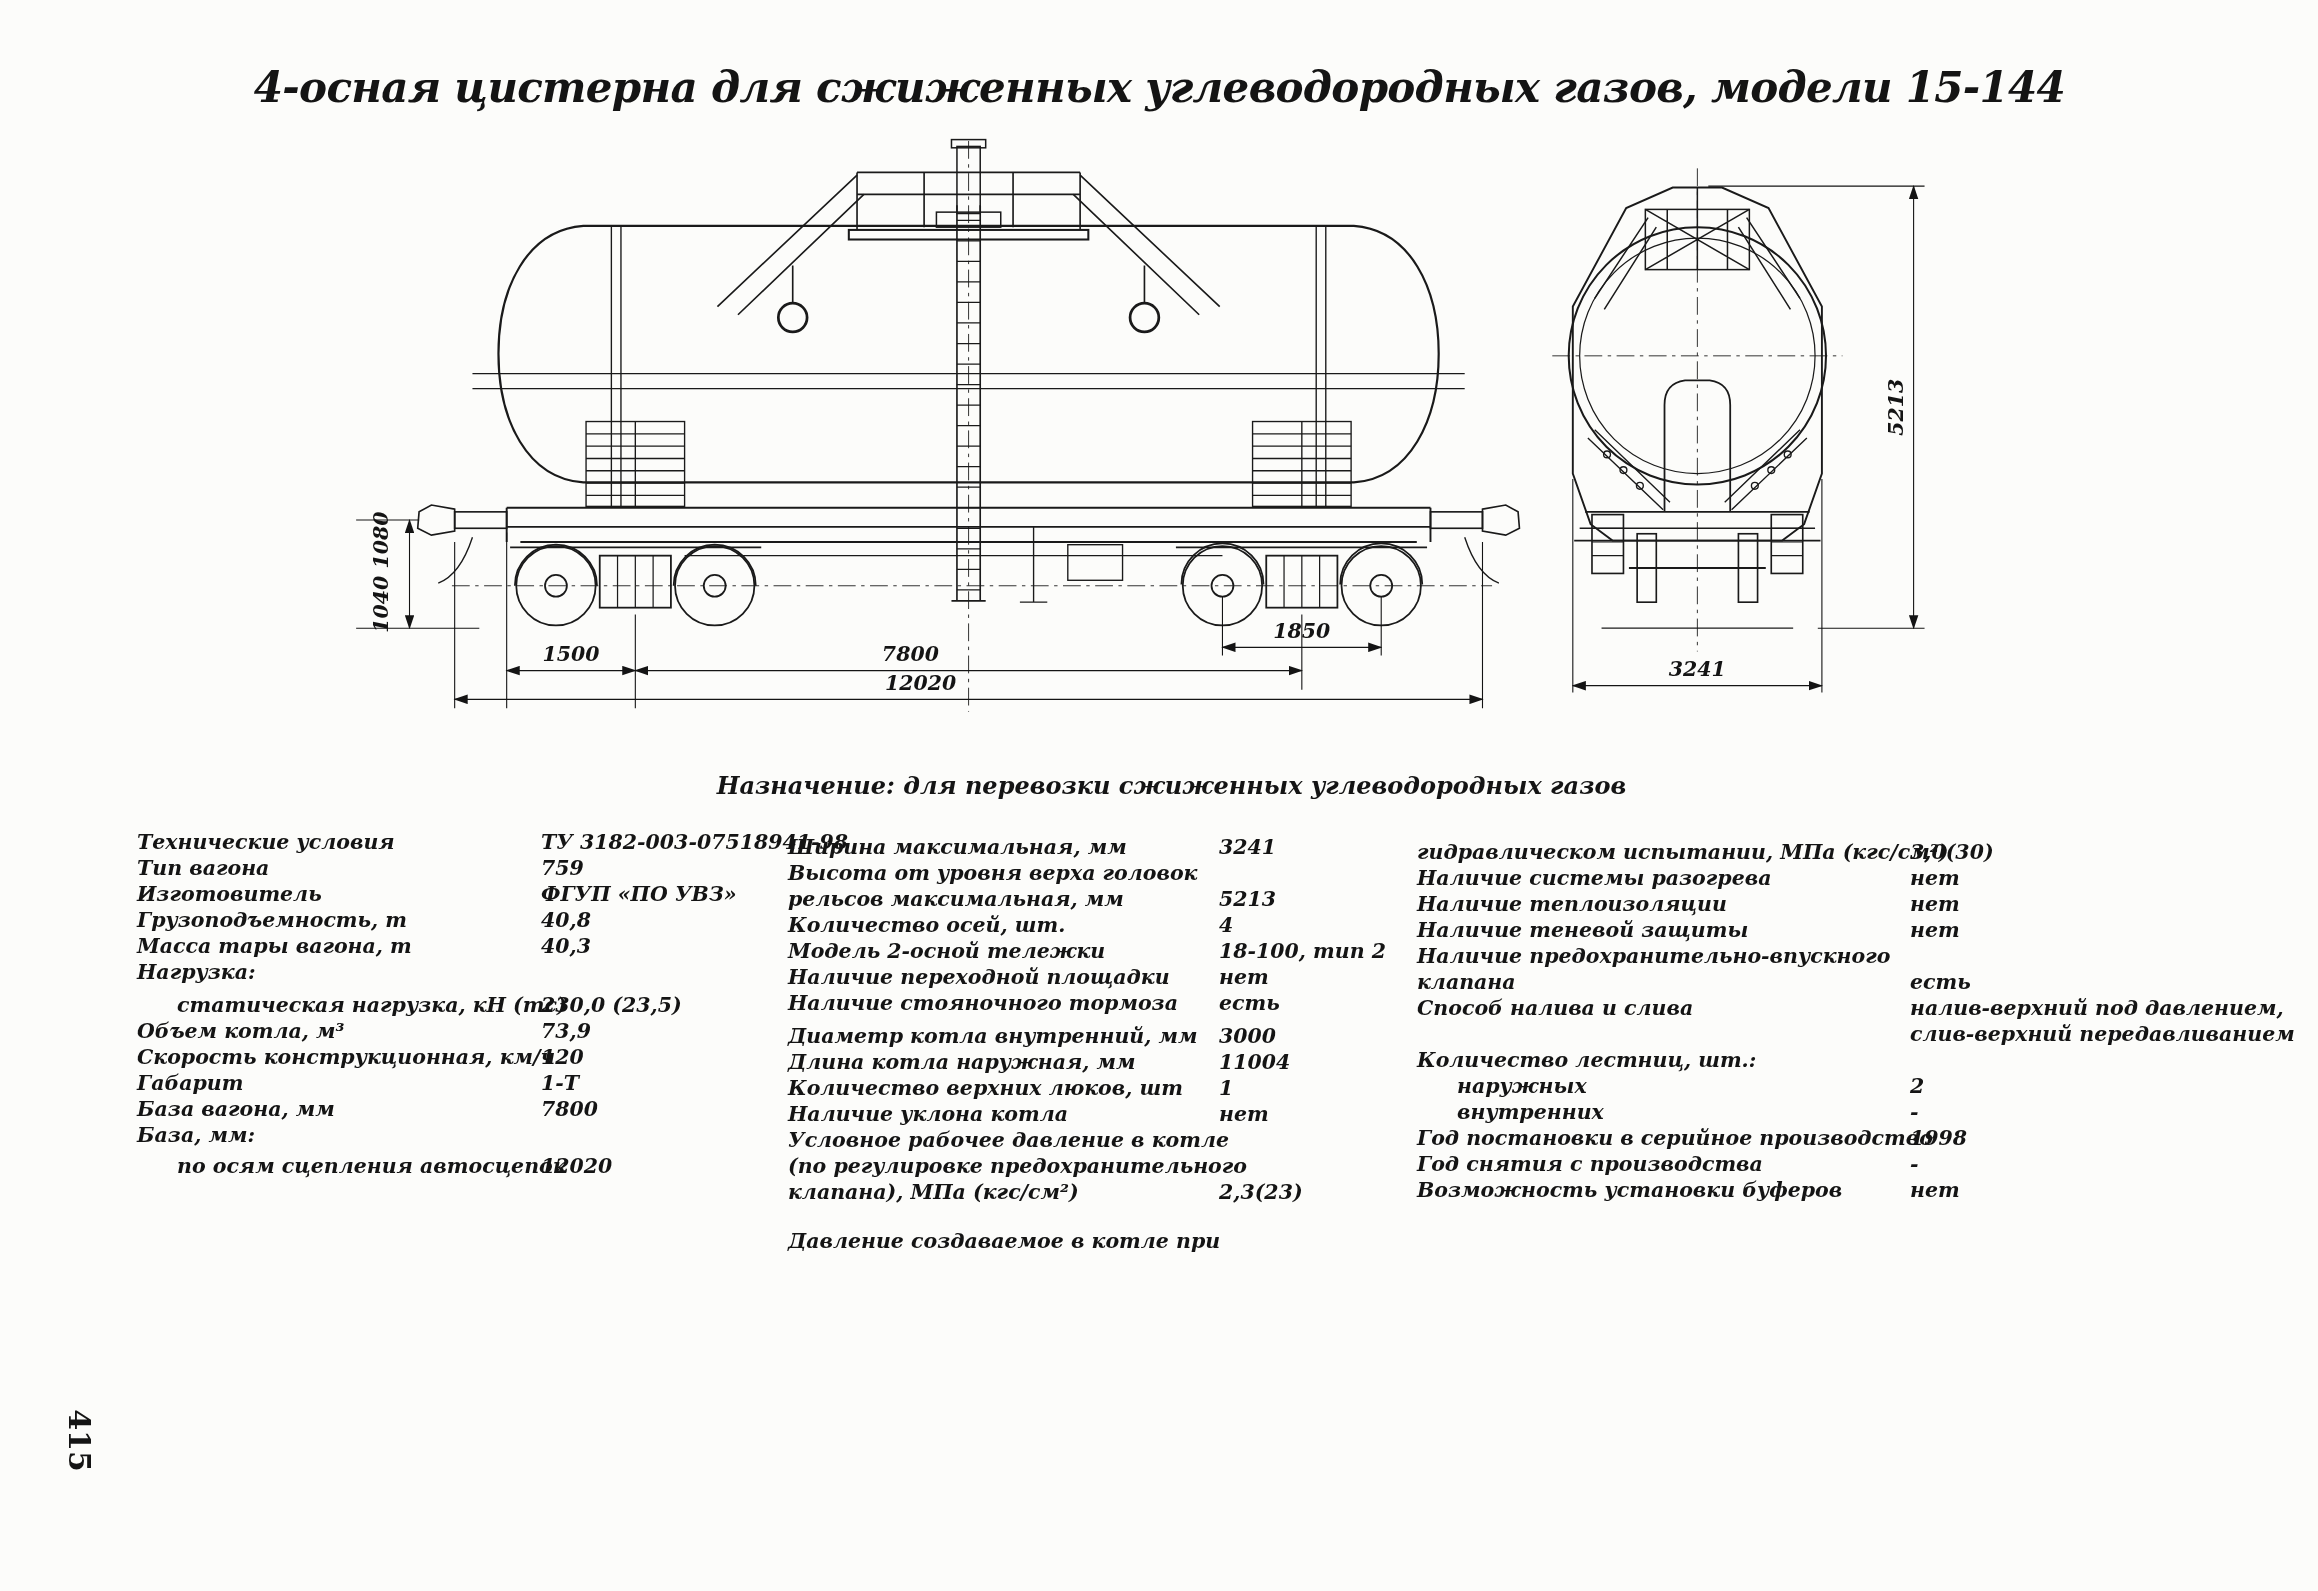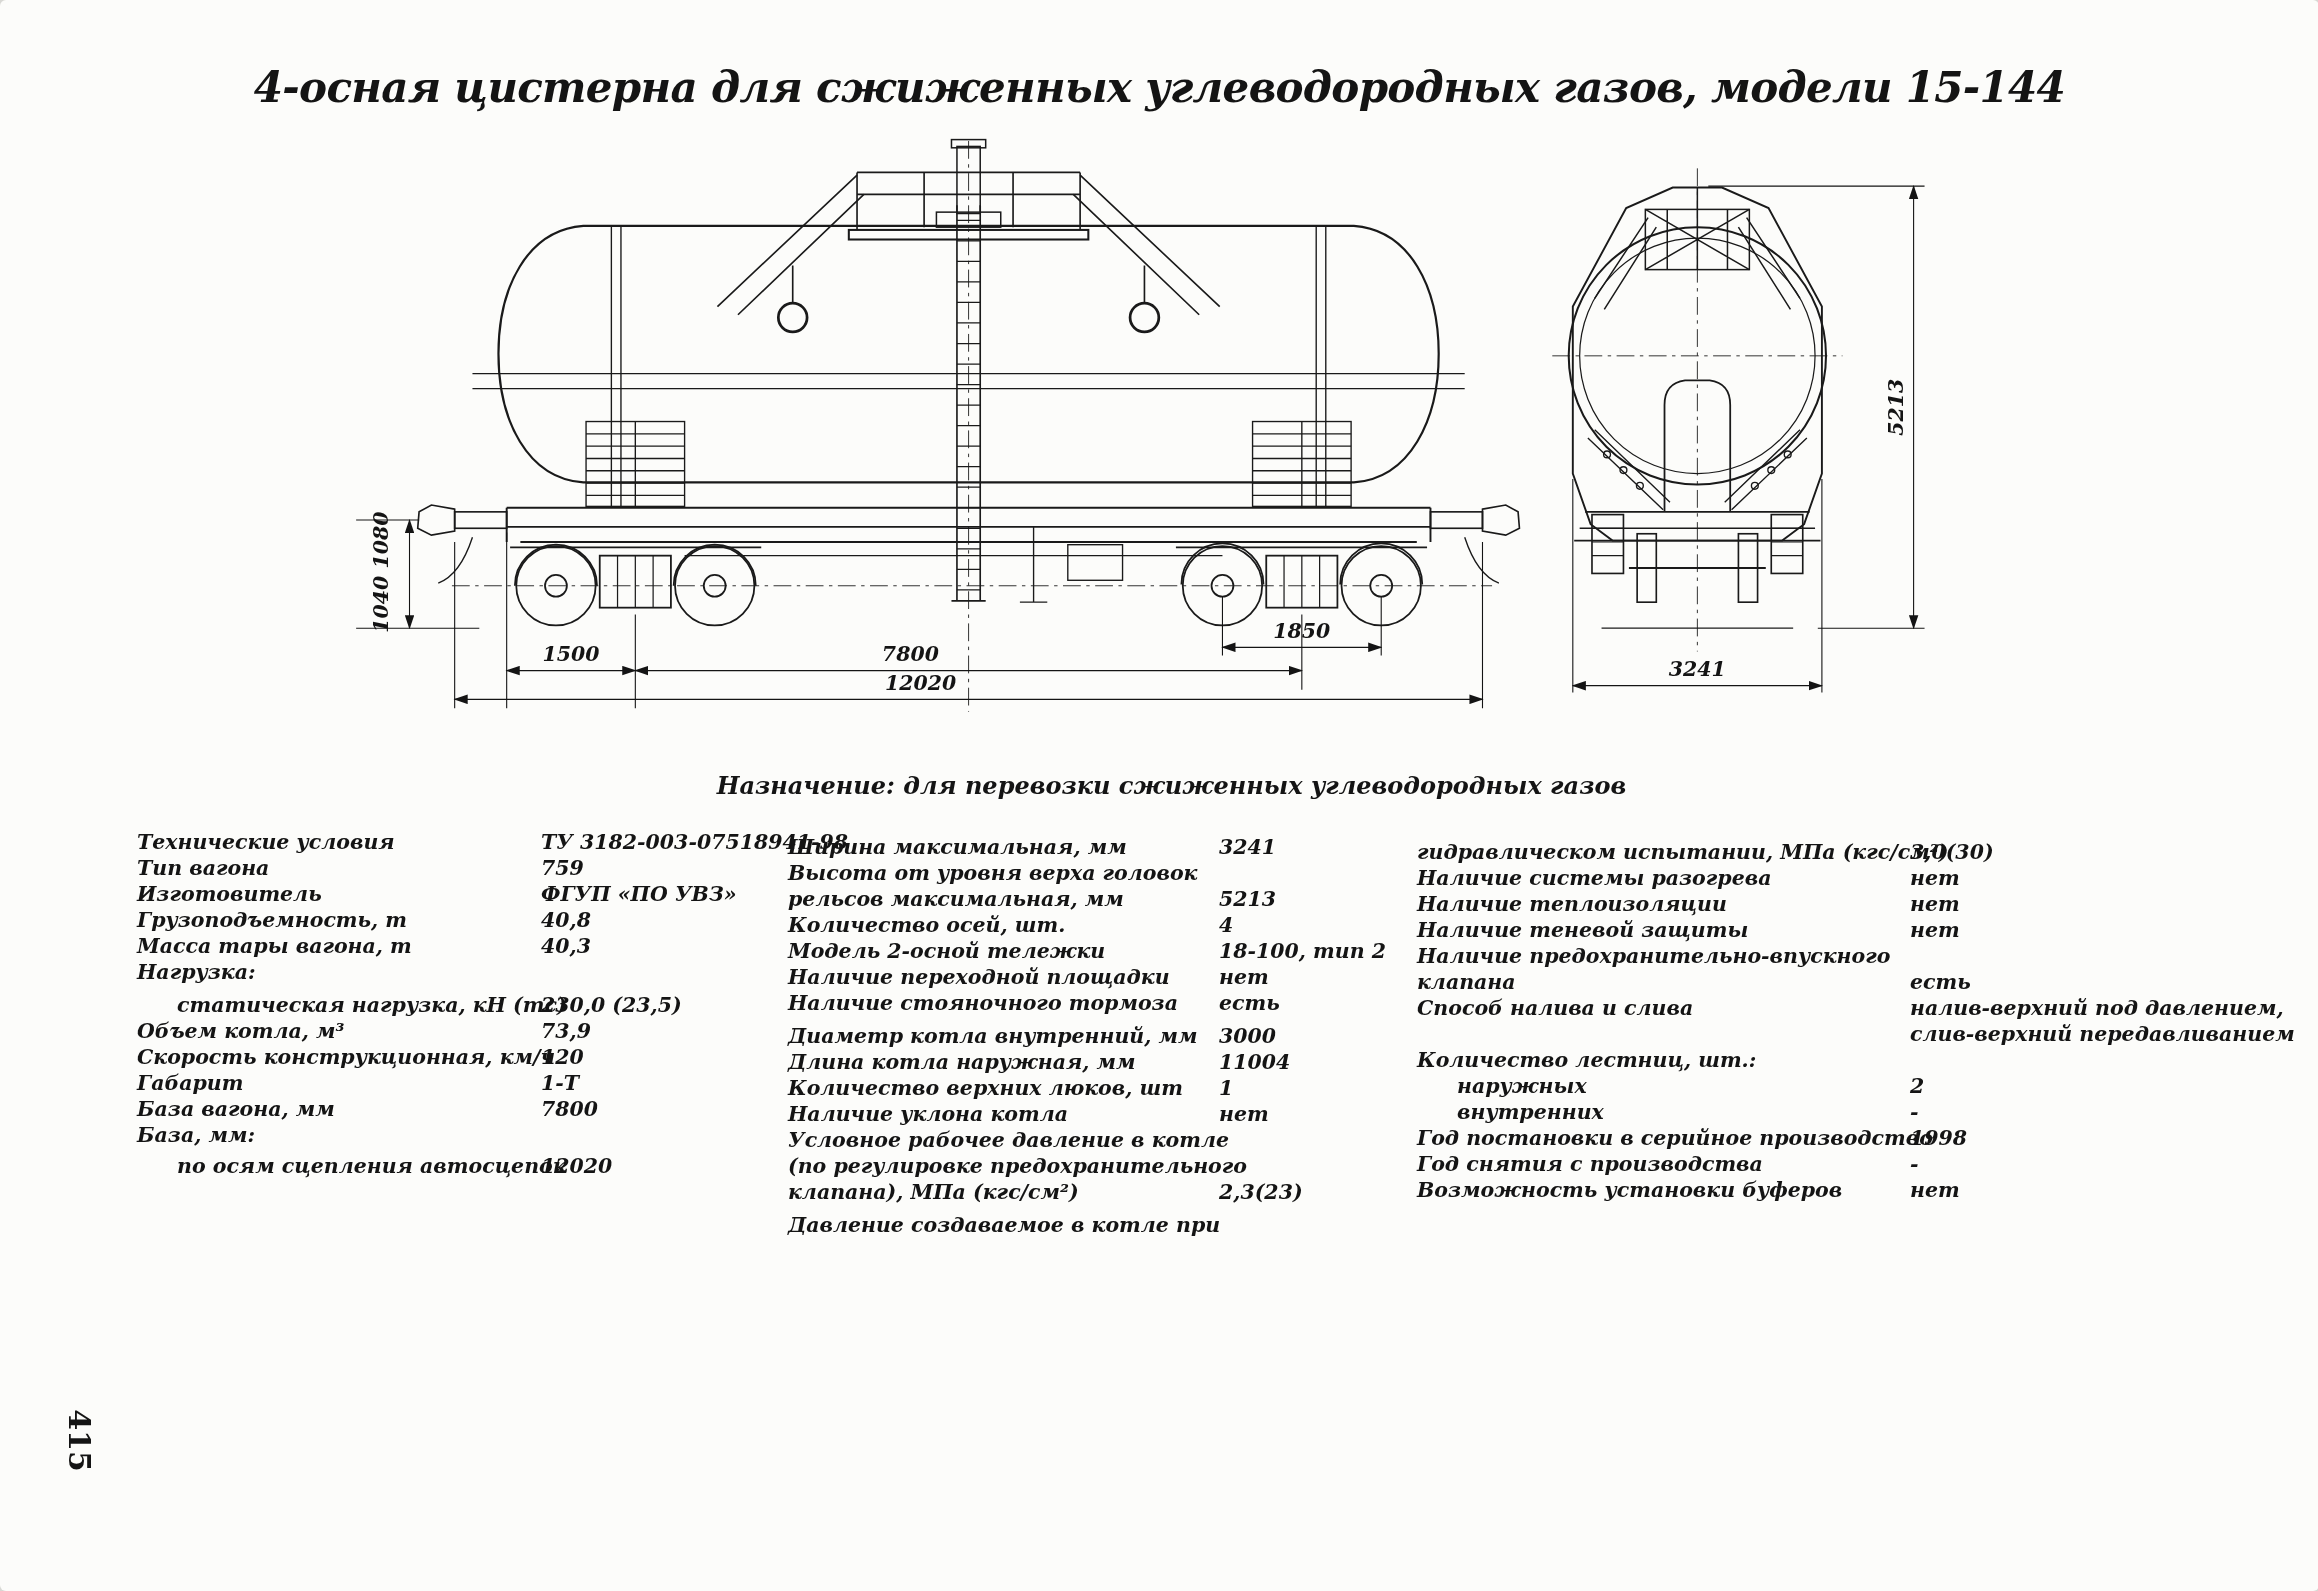--- a/index.html
+++ b/index.html
@@ -1,18 +1,18 @@
 <!DOCTYPE html>
 <html style="font-size:11px"><head>
 <meta charset="utf-8">
 <style>
   html,body { margin:0; padding:0; background:#d8d8d4; }
   .page {
     position:relative; width:2319px; height:1591px; background:#fcfcfa;
-    font-family:"DejaVu Serif", serif; color:#141414; overflow:hidden;border-radius:6px;
+    font-family:"DejaVu Serif", serif; color:#141414; overflow:hidden;
   }
   .drawing { position:absolute; left:0; top:0; width:2319px; height:1591px; }
   .title {
     position:absolute; top:63px; left:0; width:100%; margin:0;
     text-align:center; font-size:42px; font-style:italic; font-weight:bold;
     letter-spacing:-0.7px;
   }
   .purpose {
     position:absolute; top:771px; left:0; width:100%;
     text-align:center; font-size:24px; font-style:italic; font-weight:bold;padding-left:12px;
@@ -304,21 +304,21 @@
         <span class="val"></span>
       </div>
       <div class="row">
         <span class="lbl">(по регулировке предохранительного</span>
         <span class="val"></span>
       </div>
       <div class="row">
         <span class="lbl">клапана), МПа (кгс/см²)</span>
         <span class="val">2,3(23)</span>
       </div>
-      <div class="row" style="margin-top: 7px;">
+      <div class="row" style="margin-top: 23px;">
         <span class="lbl">Давление создаваемое в котле при</span>
         <span class="val"></span>
       </div>
     </div>
 
   <div class="col col3">
 
   <div class="row">
         <span class="lbl">гидравлическом испытании, МПа (кгс/см²)</span>
         <span class="val">3,0(30)</span>

